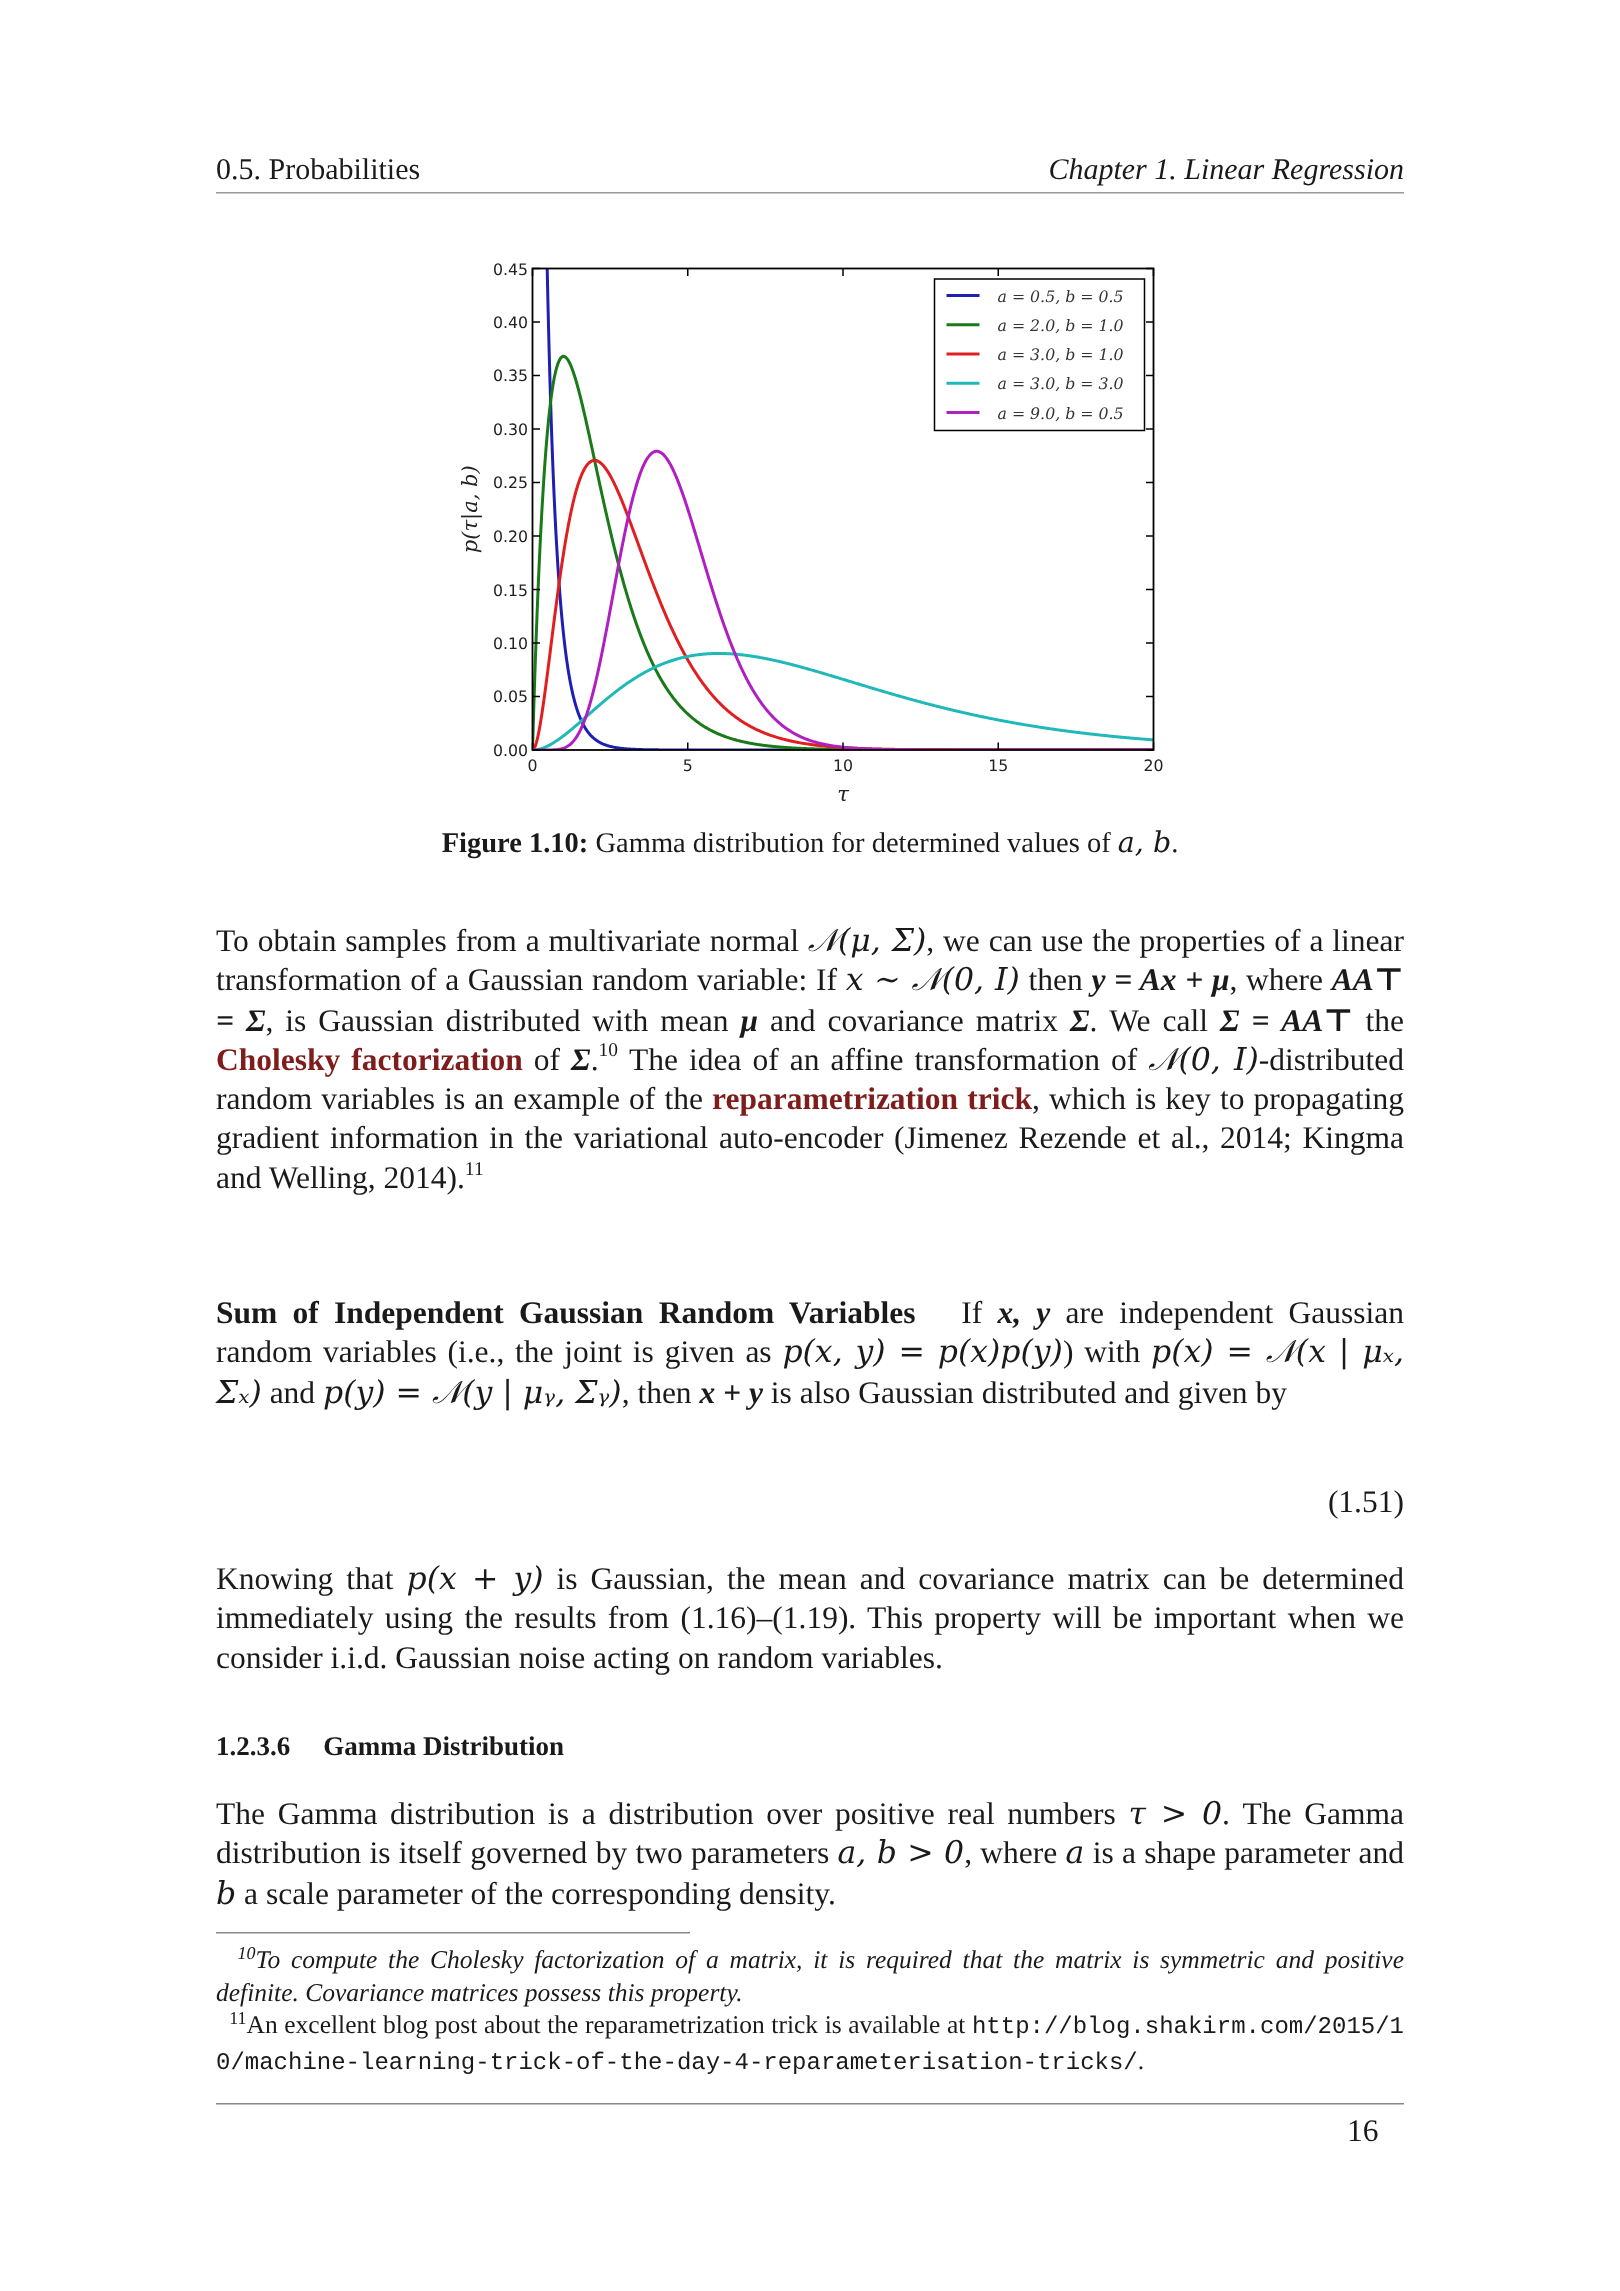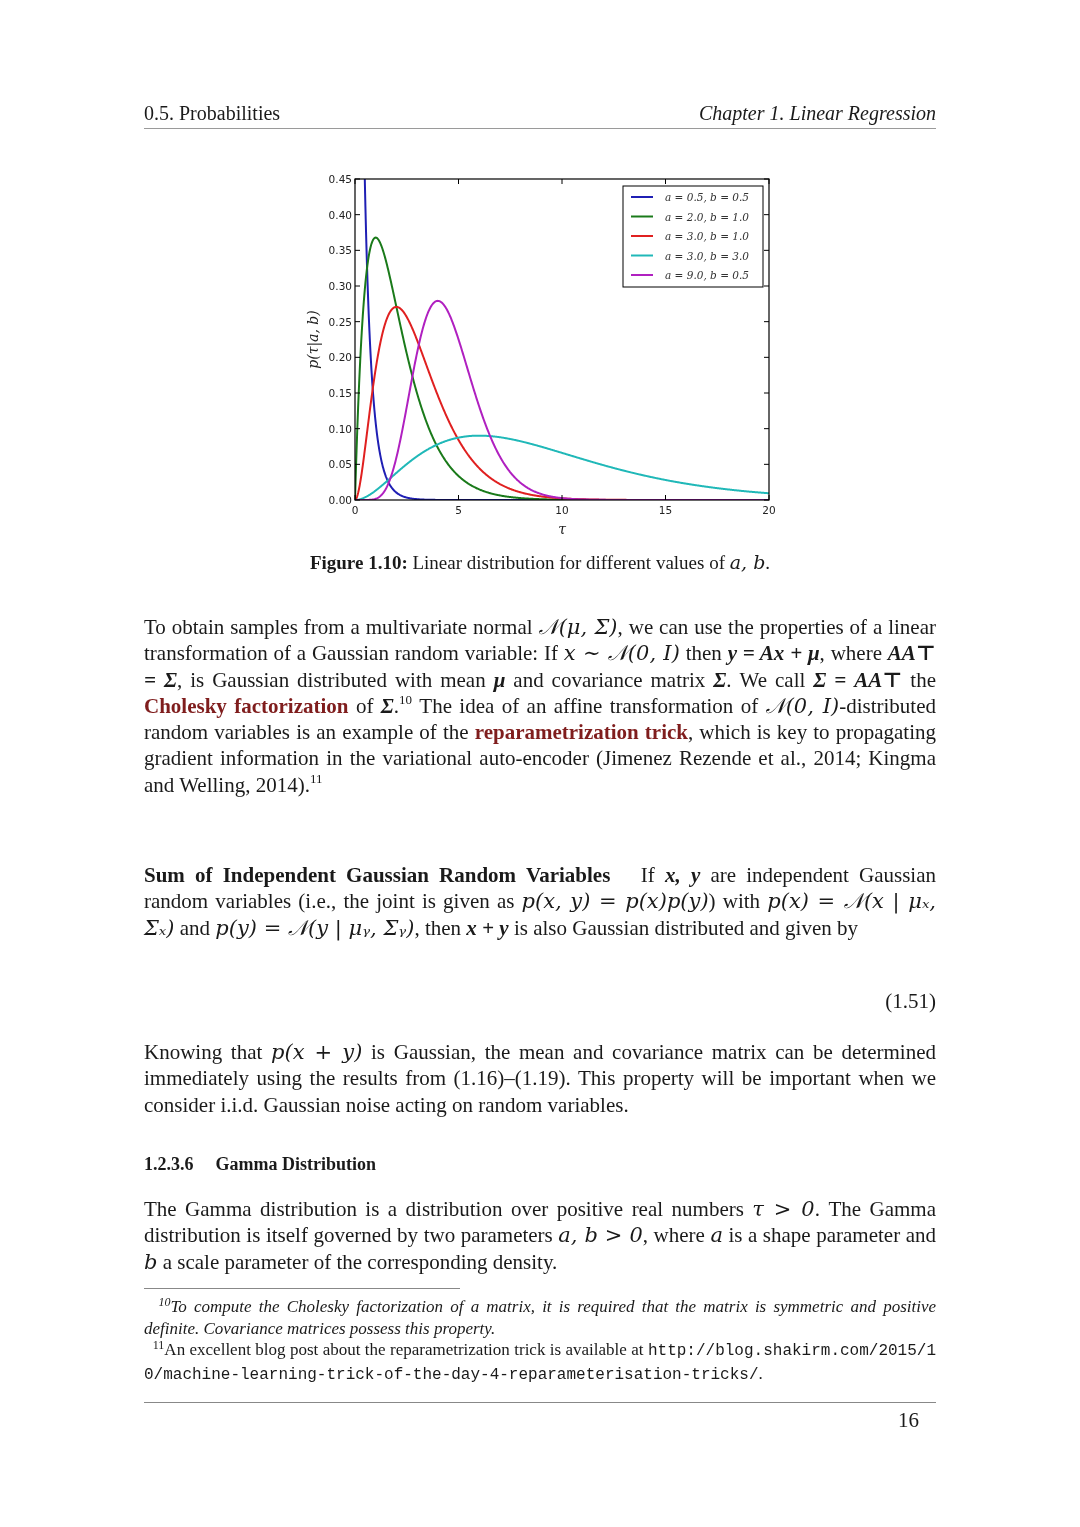--- a/index.html
+++ b/index.html
@@ -108,21 +108,21 @@
       <text x="369" y="74" font-size="10.5" font-style="italic" fill="#333" style="font-family:&quot;DejaVu Serif&quot;,serif">a = 3.0,  b = 1.0</text>
       <line x1="335" y1="89.5" x2="357" y2="89.5" stroke="#20b8b8" stroke-width="2"></line>
       <text x="369" y="93.5" font-size="10.5" font-style="italic" fill="#333" style="font-family:&quot;DejaVu Serif&quot;,serif">a = 3.0,  b = 3.0</text>
       <line x1="335" y1="109" x2="357" y2="109" stroke="#b020c0" stroke-width="2"></line>
       <text x="369" y="113" font-size="10.5" font-style="italic" fill="#333" style="font-family:&quot;DejaVu Serif&quot;,serif">a = 9.0,  b = 0.5</text>
     </svg>
 </div>
 
 <div class="abs caption">
   <b>Figure 1.10:</b>
-  <span>Linear distribution for different values of</span>
+  <span>Gamma distribution for determined values of</span>
   <span class="math">a, b</span><span>.</span>
 </div>
 
 <div class="abs para" style="top:614px;">
   <span>To obtain samples from a multivariate normal </span><span class="math">𝒩(μ, Σ)</span><span>, we can use the properties of a linear transformation of a Gaussian random variable: If </span><span class="math">x ∼ 𝒩(0, I)</span><span> then </span><span class="bm">y = Ax + μ</span><span>, where </span><span class="bm">AA⊤ = Σ</span><span>, is Gaussian distributed with mean </span><span class="bm">μ</span><span> and covariance matrix </span><span class="bm">Σ</span><span>.  We call </span><span class="bm">Σ = AA⊤</span><span> the </span><span class="link">Cholesky factorization</span><span> of </span><span class="bm">Σ</span><span>.</span><sup class="ref">10</sup><span>  The idea of an affine transformation of </span><span class="math">𝒩(0, I)</span><span>-distributed random variables is an example of the </span><span class="link">reparametrization trick</span><span>, which is key to propagating gradient information in the variational auto-encoder (Jimenez Rezende et al., 2014; Kingma and Welling, 2014).</span><sup class="ref">11</sup>
 </div>
 
 <div class="abs para" style="top:862px;">
   <span class="runin">Sum of Independent Gaussian Random Variables</span><span style="white-space:pre">   If </span><span class="bm">x, y</span><span> are independent Gaussian random variables (i.e., the joint is given as </span><span class="math">p(x, y) = p(x)p(y)</span><span>) with </span><span class="math">p(x) = 𝒩(x | μₓ, Σₓ)</span><span> and </span><span class="math">p(y) = 𝒩(y | μᵧ, Σᵧ)</span><span>, then </span><span class="bm">x + y</span><span> is also Gaussian distributed and given by</span>
 </div>

